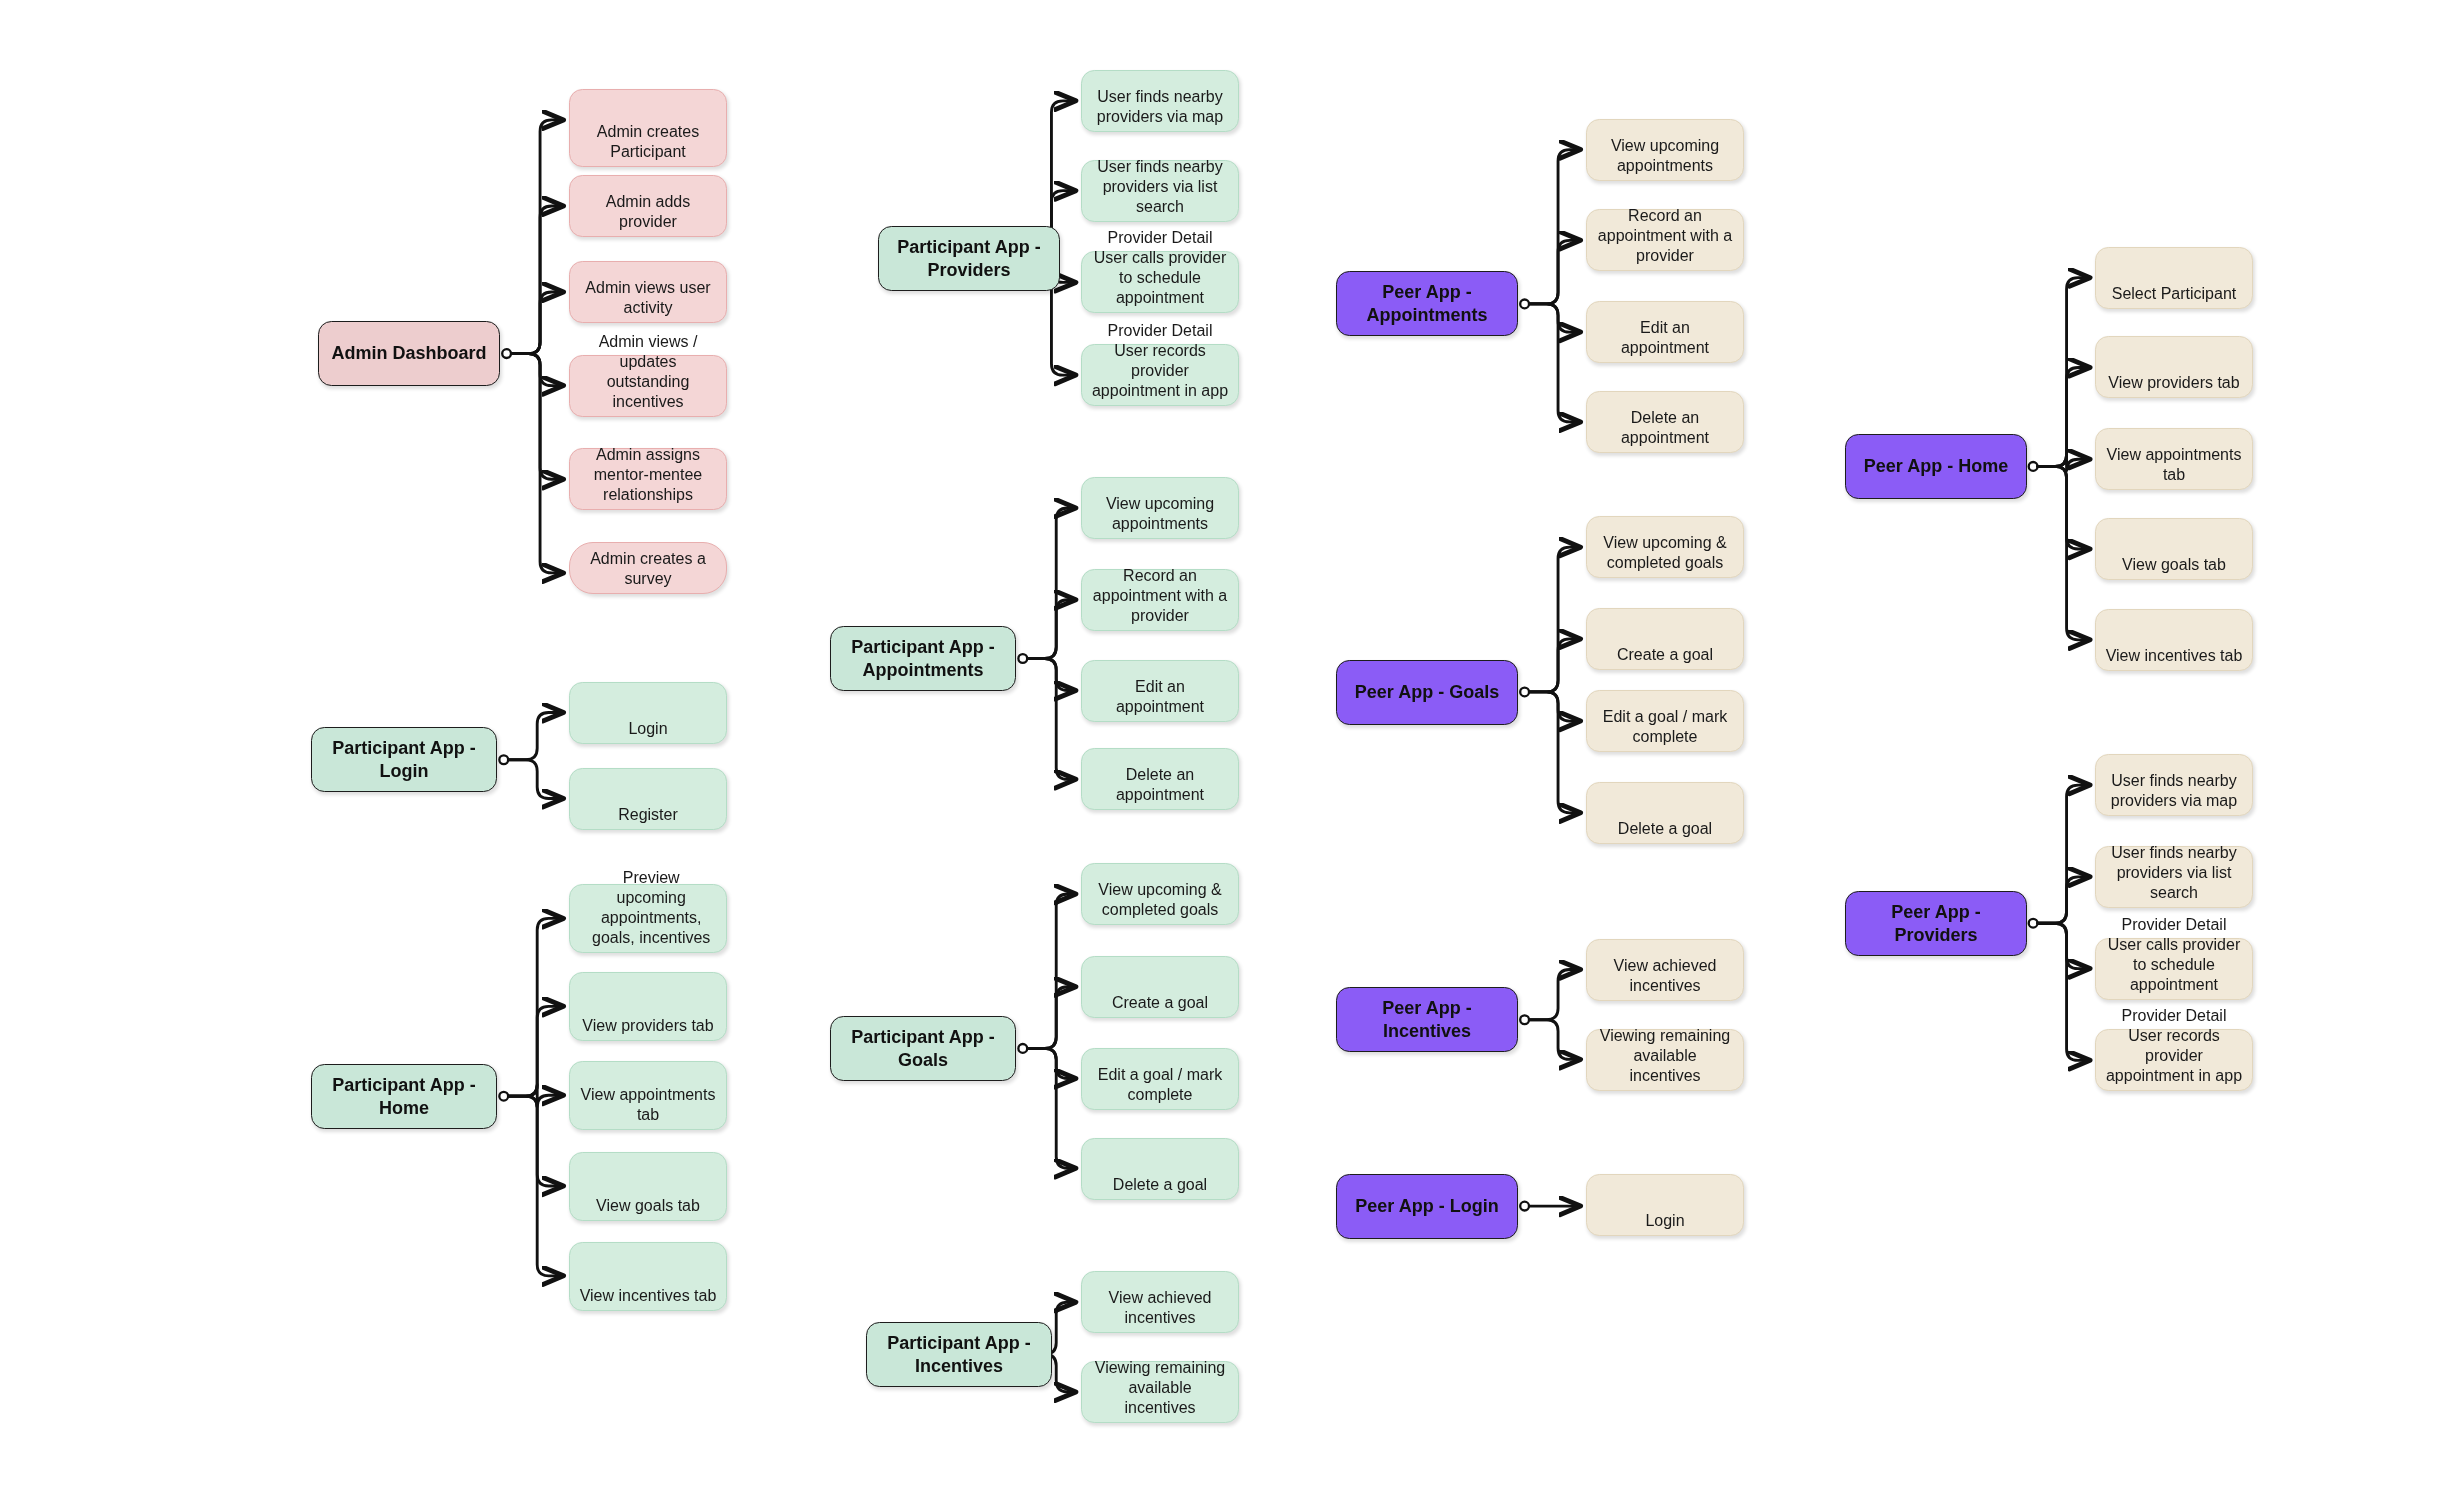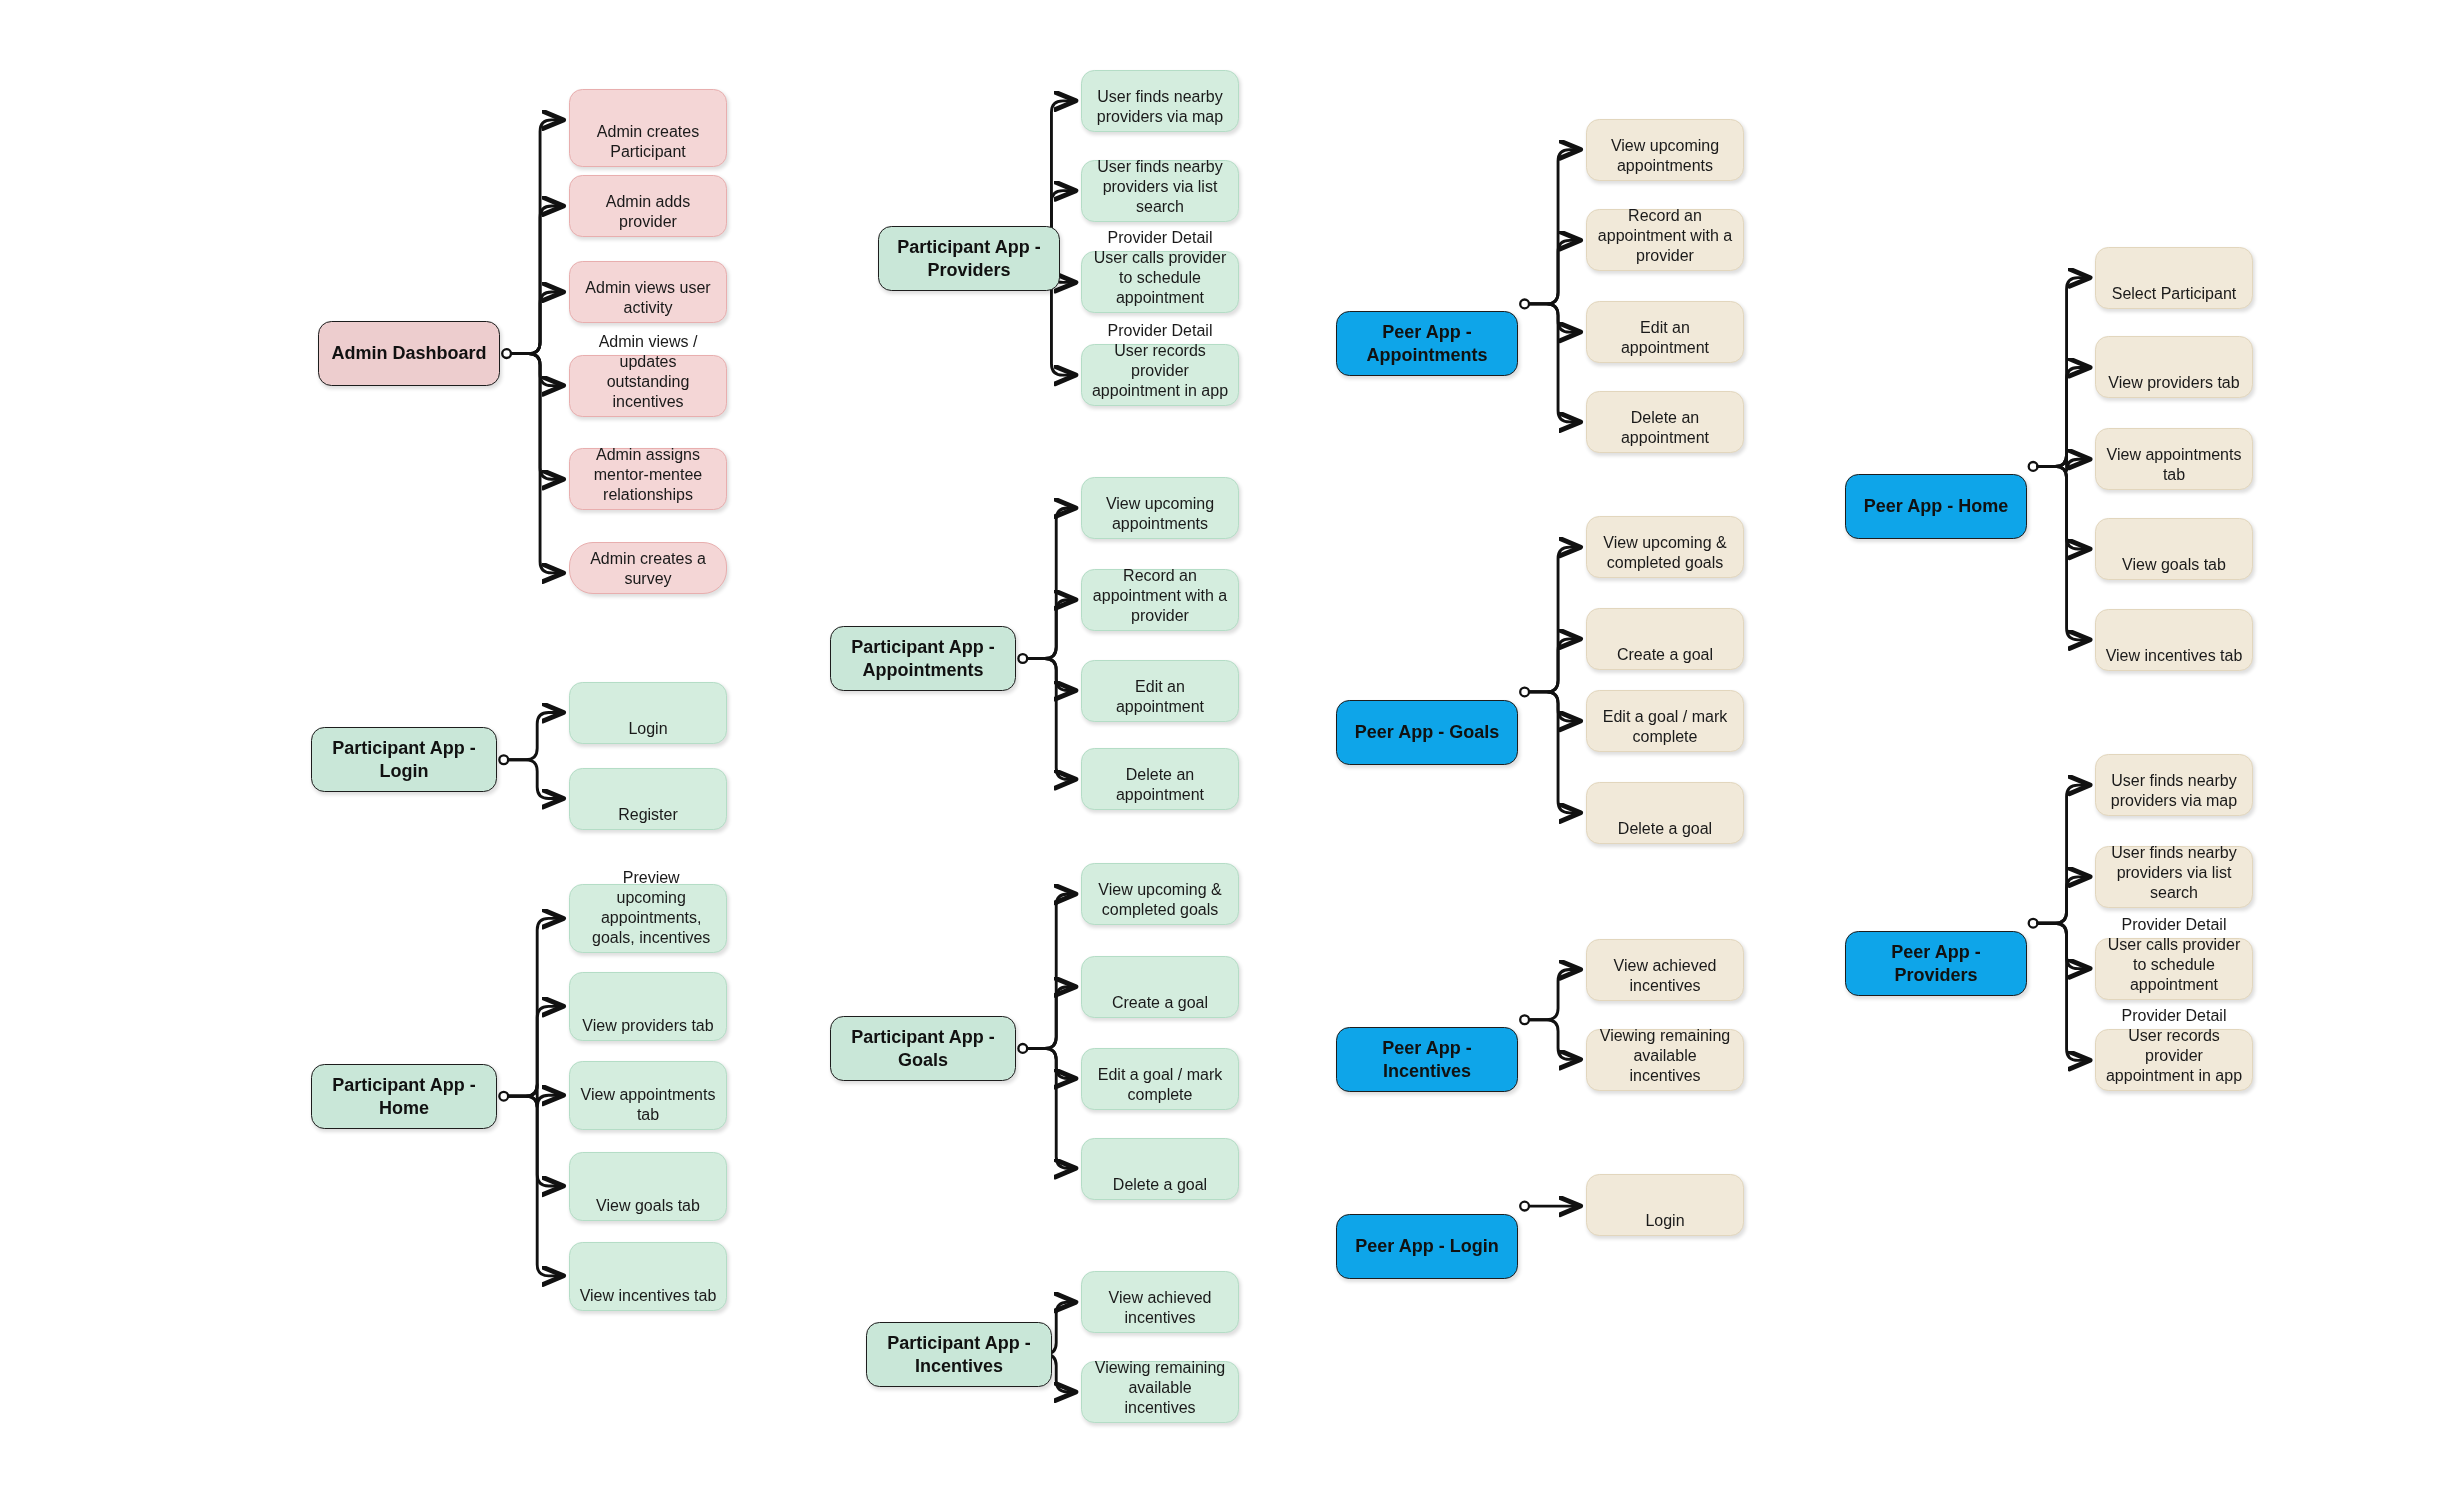--- a/index.html
+++ b/index.html
@@ -23,21 +23,21 @@
 
   
   .root{
     border:1.5px solid #1d1d1d;
     font-weight:bold;
     font-size:18px;
     color:#111111;
   }
   .root.pink{background:#edcdce;}
   .root.green{background:#c9e7d8;}
-  .root.beige{background:#0ea5e9;margin-top:40px;}
+  .root.beige{background:#8b5cf6;}
 
   
   .leaf{
     font-size:16px;
     color:#1a1a1a;
     align-items:flex-end;
   }
   .leaf.pink{background:#f4d6d6;border:1px solid #e8aeae;}
   .leaf.green{background:#d4edde;border:1px solid #b4ddc6;}
   .leaf.beige{background:#f1e9d9;border:1px solid #e2d6bd;}

